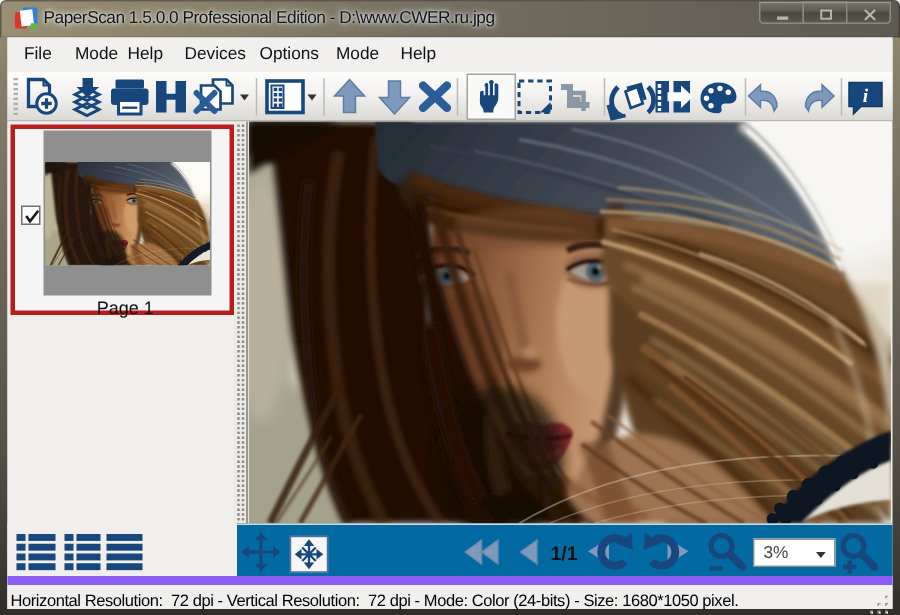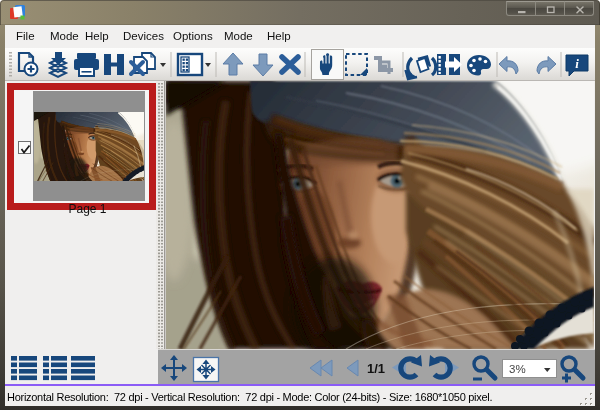--- a/index.html
+++ b/index.html
@@ -23,44 +23,45 @@
   .wb.b2{left:29px;width:30px}
   .wb.b3{left:58px;width:30px;border-radius:0 0 3px 0}
   .wb svg{position:absolute;left:0;top:0}
   #client{left:5px;top:25px;width:590px;height:381px;background:#f0efee}
   #menubar{left:0;top:0;width:590px;height:23px;background:#f1f0ef;font-size:11.5px;color:#101010}
   #menubar span{position:absolute;top:5px}
   #toolbar{left:0;top:23px;width:590px;height:33px;
     background:linear-gradient(180deg,#fdfdfc 0%,#f3f2f0 45%,#e4e2df 80%,#dbd9d5 100%);
     border-bottom:1px solid #bab7b3}
   #lpanel{left:0;top:56px;width:151px;height:325px;background:#f0efee}
-  #thcell{left:2px;top:2px;width:149px;height:127px;background:#f5f5f5;border:7px solid #b91c1c}
+  #thcell{left:2px;top:2px;width:149px;height:127px;background:#f5f5f5;border:3px solid #b91c1c}
   #thgray{left:19px;top:1px;width:112px;height:110px;background:#8f8f8f}
   #thphoto{left:20px;top:22px;width:110px;height:69px;overflow:hidden}
   #pg1{left:0;top:112px;width:147px;text-align:center;font-size:12px;color:#101010}
   #chk{left:4px;top:51px;width:13px;height:13px;background:#fbfbfa;border:1px solid #707070}
   #photo{left:161px;top:56px;width:428px;height:268px;background:#ece5d6}
-  #btoolbar{left:153px;top:324px;width:437px;height:35px;background:#a3a3a3;border-top:1px solid #d9d7d4}
+  #btoolbar{left:153px;top:324px;width:437px;height:35px;background:#0369a1;border-top:1px solid #d9d7d4}
   #lbicons{left:0;top:324px;width:153px;height:35px;background:#f0efee}
-  #status{left:0;top:359px;width:590px;height:22px;background:#f0efee;border-top:2px solid #8b5cf6;
+  #status{left:0;top:359px;width:590px;height:22px;background:#f0efee;border-top:6px solid #8b5cf6;
     font-size:11px;letter-spacing:-.28px;color:#000}
   #status div{position:absolute;left:2px;top:5px;white-space:nowrap}
   #combo{position:absolute;left:344px;top:9px;width:55px;height:19px;background:#fff;
     border:1px solid #8f8f8f;font-size:11.5px;color:#444}
   #combo .tx{position:absolute;left:6px;top:3px}
 </style></head><body>
 <div id="win">
     <div class="abs" id="tbar"></div>
     <div class="abs" id="tedge"></div>
 <svg class="abs" style="left:9px;top:4px" width="17" height="17" viewBox="0 0 17 17">
   <rect x="6" y="1" width="10" height="12" rx="1.5" fill="#2f81dd"></rect>
   <rect x="1" y="4" width="8" height="11" rx="1" fill="#dd3726"></rect>
   <path d="M4.2 3.2 L12.5 2.2 L13.8 12.6 L5.4 13.6 Z" fill="#fcfdfe"></path>
   <rect x="11.5" y="11.5" width="4" height="4" fill="#56bd38"></rect>
 </svg>
+<div class="abs" id="ttext">PaperScan 1.5.0.0 Professional Edition - D:\www.CWER.ru.jpg</div>
 <div class="abs" id="wbtns">
   <div class="wb b1">
         <svg width="30" height="15">
           <rect x="11" y="9" width="7.5" height="2.2" fill="#c9c6bf" opacity=".85"></rect>
         </svg>
       </div>
   <div class="wb b2">
         <svg width="30" height="15">
           <rect x="11.5" y="5" width="6.5" height="5.5" fill="none" stroke="#c9c6bf" stroke-width="1.3" opacity=".85"></rect>
         </svg>

